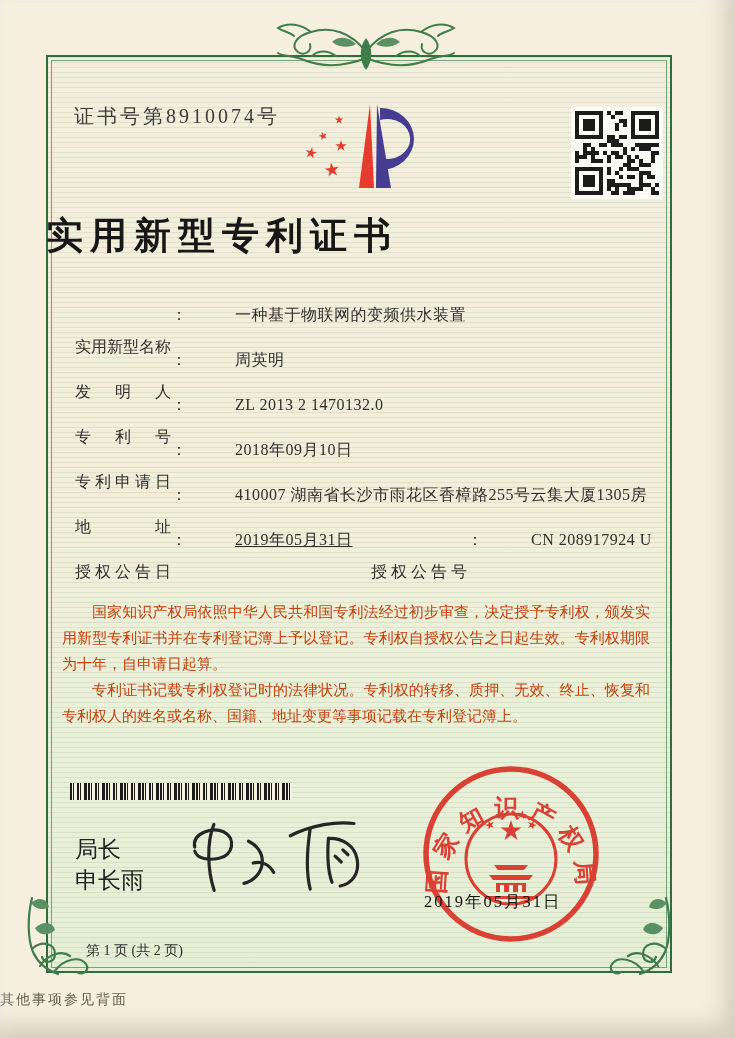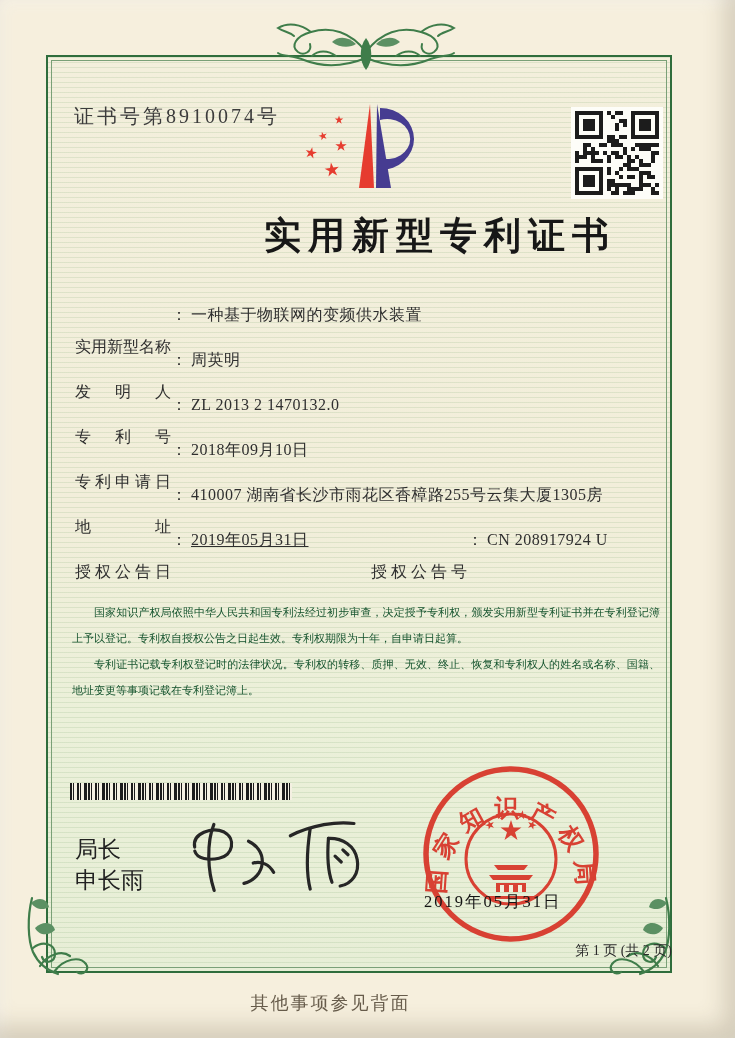--- a/index.html
+++ b/index.html
@@ -19,43 +19,43 @@
       repeating-linear-gradient(180deg, rgba(110,160,100,.16) 0 1px, rgba(255,255,255,0) 1px 5px),
       linear-gradient(180deg,#f3efdc 0%,#f2eeda 50%,#ebf0d9 72%,#e7eed6 100%);
   }
   .frame-inner{position:absolute;inset:3px;border:1px solid #7aa077;}
   .orn{position:absolute;z-index:2;}
   .cert-no{position:absolute;left:74px;top:103px;font-size:20px;letter-spacing:3px;color:#3c3c3c;z-index:3;}
   .logo{position:absolute;left:282px;top:96px;z-index:3;}
   .qr{position:absolute;left:571px;top:107px;width:92px;height:92px;background:#fdfdf8;padding:2px;box-sizing:border-box;z-index:3;}
   .qr svg{display:block;}
   .title{
-    position:absolute;left:46px;width:570px;top:211px;text-align:right;
+    position:absolute;left:46px;width:570px;top:211px;text-align:left;
     font-size:37px;font-weight:bold;letter-spacing:7px;color:#171717;z-index:3;
   }
   .fields{position:absolute;left:75px;top:305px;width:560px;font-size:16px;z-index:3;}
   .frow{height:23px;margin-bottom:22px;white-space:nowrap;}
   .flabel{display:inline-block;width:96px;text-align:justify;text-align-last:justify;vertical-align:top;margin-top:32px;}
   .fcolon{display:inline-block;margin:0 4px 0 0;}
-  .fval{letter-spacing:.5px;}
+  .fval{letter-spacing:.5px;margin-left:44px;}
   .gpair{display:inline-block;width:296px;text-decoration:underline;}
-  .paras{position:absolute;left:72px;top:599px;width:588px;font-size:11px;line-height:26px;
-    text-align:justify;color:#14532d;z-index:3;}
+  .paras{position:absolute;left:62px;top:599px;width:588px;font-size:15px;line-height:26px;
+    text-align:justify;color:#c2410c;z-index:3;}
   .paras p{margin:0;text-indent:2em;}
   .barcode{position:absolute;left:70px;top:783px;width:222px;height:17px;z-index:3;
     background:repeating-linear-gradient(90deg,
       #1c1c1c 0 2px,#f4f0e2 2px 3px,#1c1c1c 3px 4px,#f4f0e2 4px 7px,
       #1c1c1c 7px 9px,#f4f0e2 9px 10px,#1c1c1c 10px 11px,#f4f0e2 11px 14px,
       #1c1c1c 14px 17px,#f4f0e2 17px 18px);}
   .director{position:absolute;left:75px;top:834px;font-size:23px;line-height:31px;color:#222;z-index:3;}
   .signature{position:absolute;left:183px;top:810px;z-index:4;transform:rotate(-2deg);}
   .seal{position:absolute;left:420px;top:763px;width:182px;height:182px;z-index:3;opacity:.95;}
   .seal-date{position:absolute;left:424px;top:891px;font-size:16.5px;letter-spacing:2px;color:#141414;z-index:5;}
-  .page-no{position:absolute;left:46px;width:626px;top:942px;text-align:right;font-size:14px;color:#2c2c2c;z-index:3;}
-  .back-note{position:absolute;left:0;width:661px;top:991px;text-align:center;font-size:18px;
+  .page-no{position:absolute;left:46px;width:626px;top:942px;text-align:left;font-size:14px;color:#2c2c2c;z-index:3;padding-left:40px;}
+  .back-note{position:absolute;left:0;width:661px;top:991px;font-size:14px;
     letter-spacing:2px;color:#675c4b;}
 </style>
 </head>
 <body>
 
 <div class="paper">
 
   <svg class="orn" style="left:196px;top:12px;" width="340" height="64" viewBox="0 0 340 64">
     <g id="rhalf" stroke="#3f7d4a" stroke-width="2" fill="none" stroke-linecap="round">
       <path d="M170,40 C185,20 205,14 225,20 C240,24 246,34 238,40 C232,44 224,40 226,32"></path>

